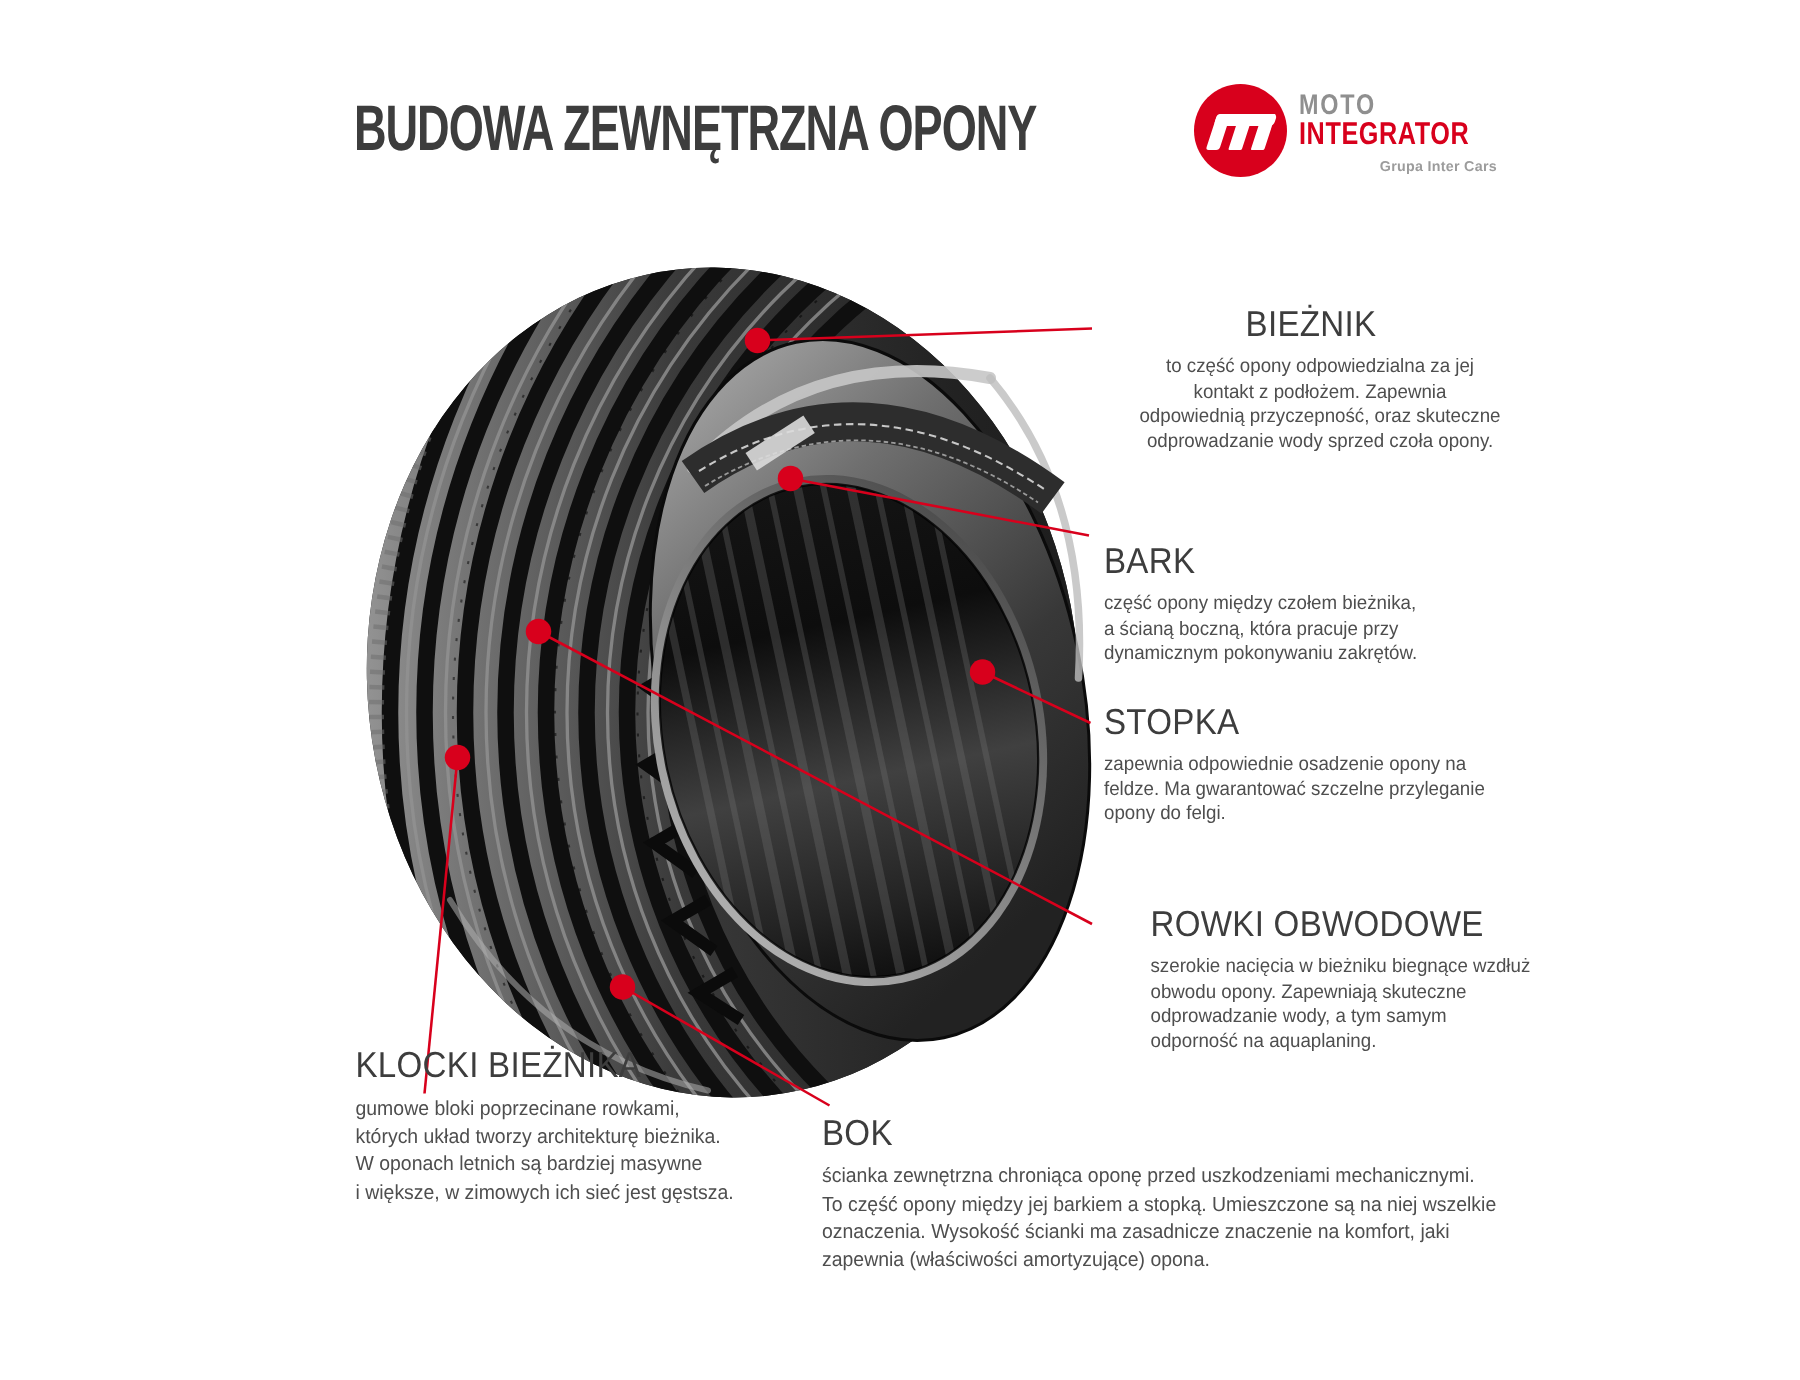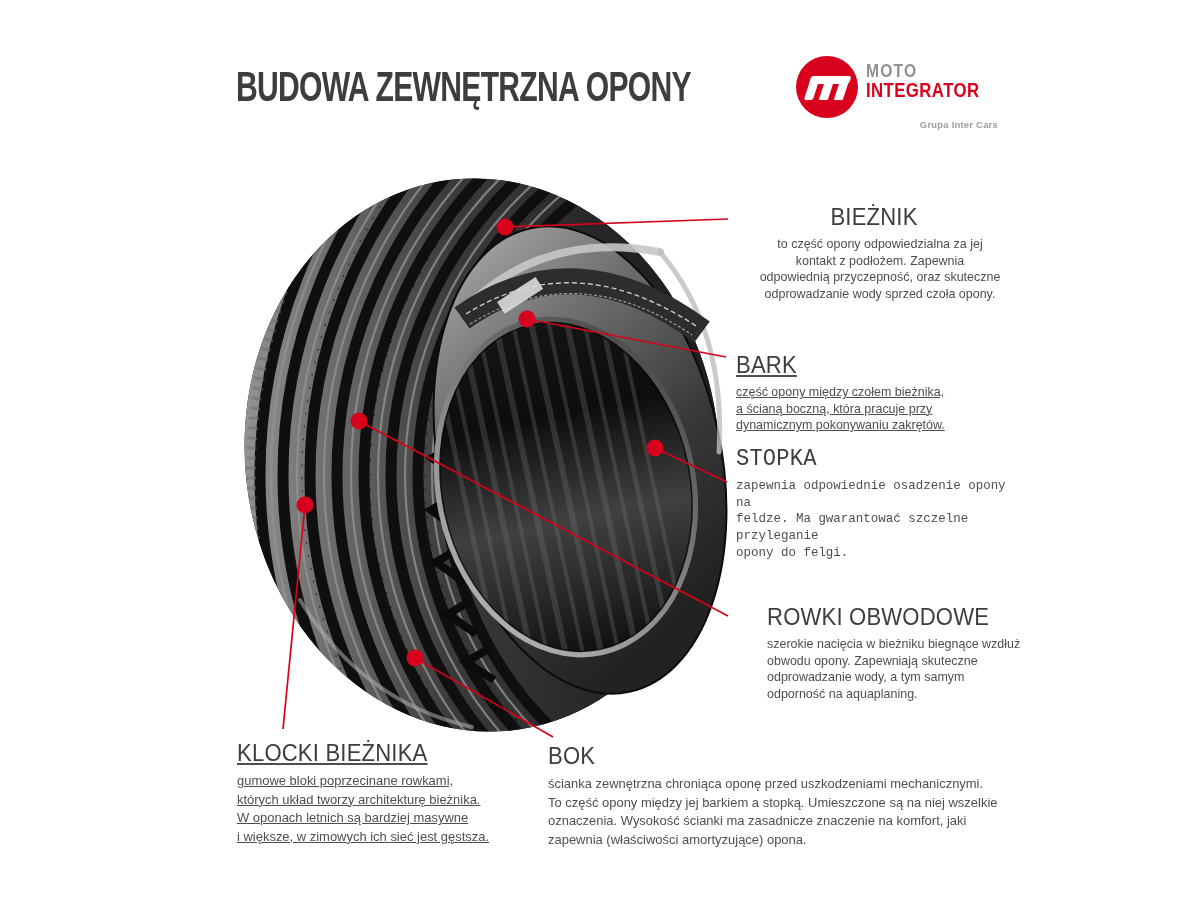--- a/index.html
+++ b/index.html
@@ -24,41 +24,41 @@
   .logo .moto {
     font-size:19px; font-weight:bold; color:#8f8f8f; letter-spacing:1.5px;
     transform:scaleX(.82); transform-origin:0 0; line-height:18px; white-space:nowrap;
   }
   .logo .integrator {
     font-size:21px; font-weight:bold; color:#d8001c; letter-spacing:.5px;
     transform:scaleX(.80); transform-origin:0 0; line-height:20px; white-space:nowrap;
   }
   .logo .tagline {
     font-size:9.5px; font-weight:bold; color:#9c9c9c; text-align:right;
-    margin-top:19px; letter-spacing:.2px; white-space:nowrap;
+    margin-top:6px; letter-spacing:.2px; white-space:nowrap;
   }
 
   
   .callout { position:absolute; color:#4e4e4e; }
   .callout h3 {
     margin:0 0 6px 0; font-size:24px; font-weight:400; color:#3d3d3d;
     letter-spacing:.2px; white-space:nowrap; line-height:26px;
     transform:scaleX(.92); transform-origin:0 0;
   }
   .callout .body {
     font-size:13px; line-height:16.7px; white-space:pre-line;
     transform:scaleX(.96); transform-origin:0 0;
   }
   .callout.wide .body { font-size:13.5px; line-height:18.6px; }
 
   .c-bieznik { left:736px; top:204px; width:300px;text-align:center; }
-  .c-bark    { left:736px; top:352px; width:300px;text-decoration:underline; }
-  .c-stopka  { left:736px; top:446px; width:300px;font-family:Liberation Mono, monospace; }
+  .c-bark    { left:736px; top:362px; width:300px; }
+  .c-stopka  { left:736px; top:469px; width:300px; }
   .c-rowki   { left:767px; top:604px; width:300px; }
-  .c-klocki  { left:237px; top:740px; width:330px;text-decoration:underline; }
+  .c-klocki  { left:237px; top:698px; width:330px; }
   .c-bok     { left:548px; top:743px; width:510px; }
 </style>
 </head>
 <body>
 
 <svg id="tire-svg" width="1200" height="920" viewBox="0 0 1200 920" aria-hidden="true">
   <defs>
     <linearGradient id="treadGrad" x1="0" y1="0" x2="1" y2="0">
       <stop offset="0" stop-color="#a8a8a8"></stop>
       <stop offset=".16" stop-color="#7d7d7d"></stop>

